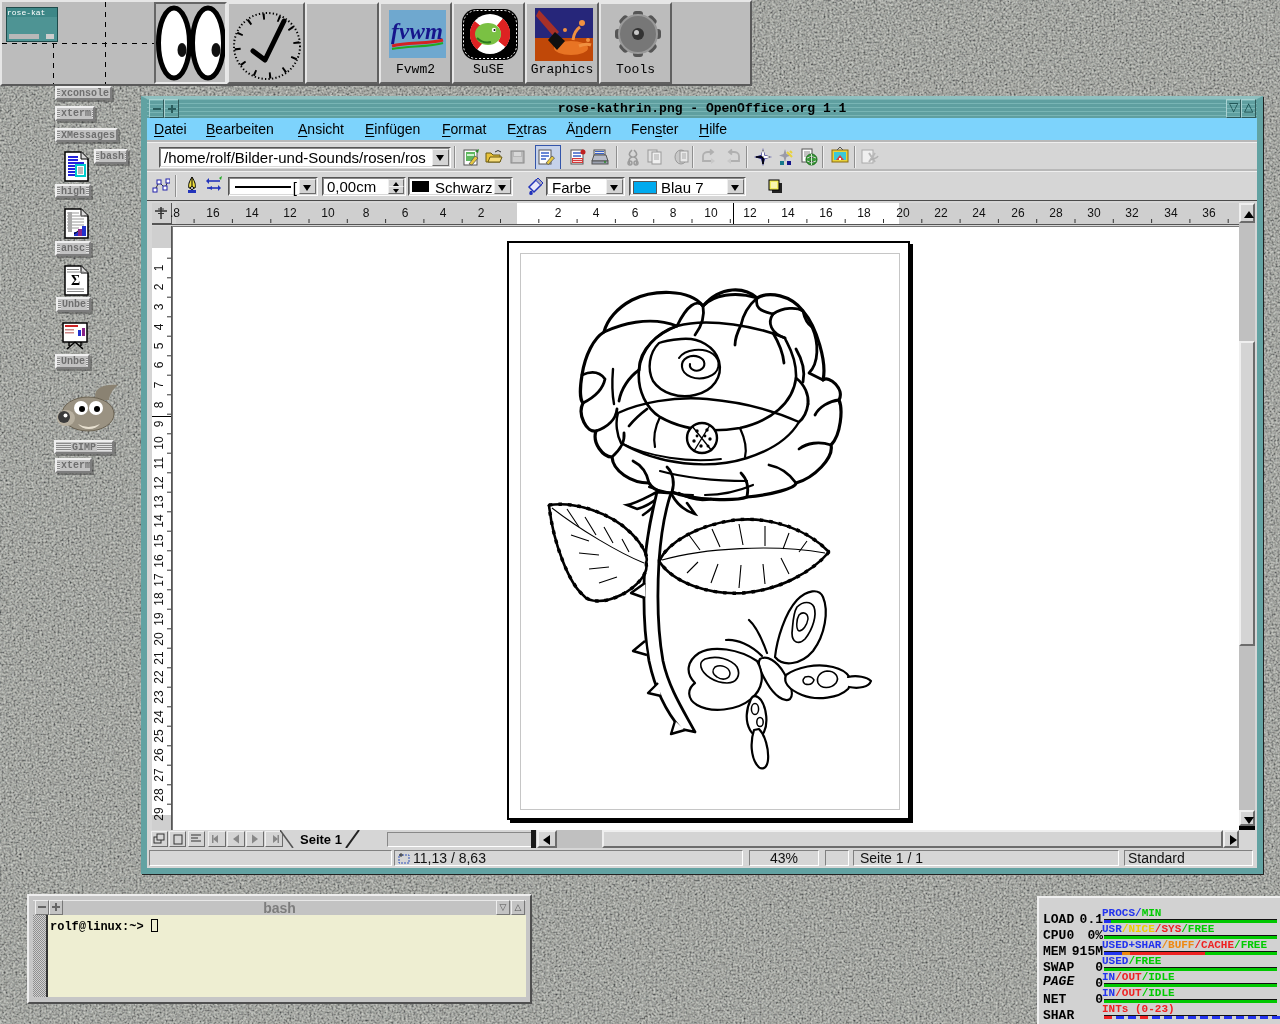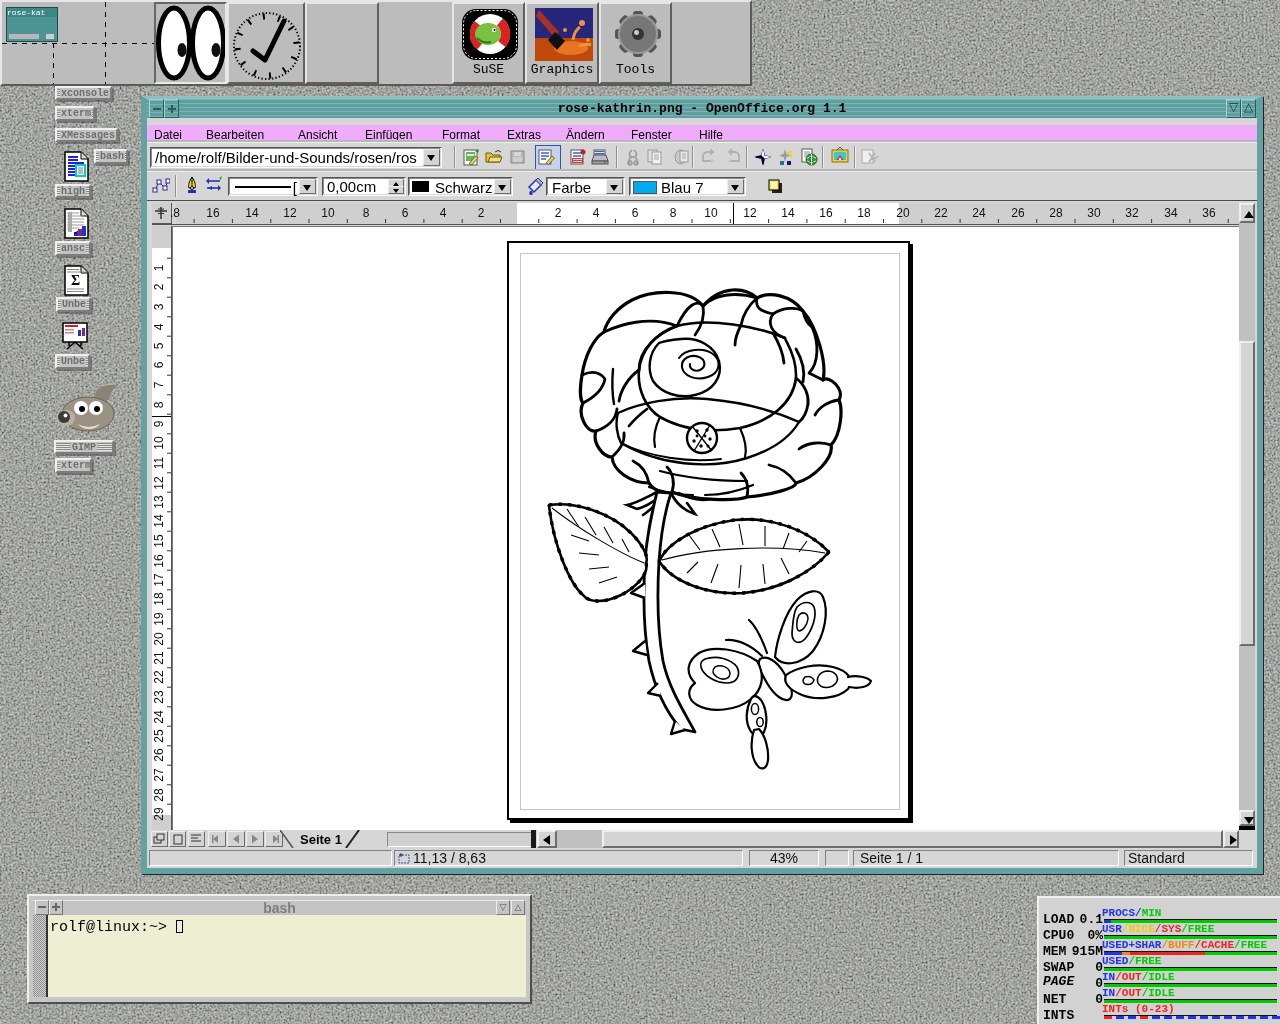--- a/index.html
+++ b/index.html
@@ -13,21 +13,21 @@
 
 .iclbl{position:absolute;background:#c2c2c2;border-top:2px solid #efefef;border-left:2px solid #efefef;border-right:2px solid #7d7d7d;border-bottom:2px solid #7d7d7d;box-shadow:2px 2px 0 rgba(60,60,60,0.45);box-sizing:border-box;display:flex;align-items:center;font-family:"Liberation Mono",monospace;font-size:10px;font-weight:bold;color:#6e6e6e;overflow:hidden;white-space:nowrap;}
 .iclbl i{flex:1 1 auto;height:8px;background:repeating-linear-gradient(180deg,#8a8a8a 0 1px,#e2e2e2 1px 2px);min-width:3px;}
 .iclbl b{font-weight:bold;padding:16px 1px;}
 
 #oo{left:141px;top:96px;width:1122px;height:778px;box-sizing:border-box;background:#62a2a2;border-top:3px solid #8fc0c0;border-left:6px solid #62a2a2;border-right:6px solid #62a2a2;border-bottom:6px solid #62a2a2;box-shadow:inset 0 -2px 0 #2e5a5a, inset -2px 0 0 #2e5a5a, 1px 1px 0 #222;}
 #oo-inner{position:absolute;left:0px;top:0px;width:1110px;height:769px;background:#d6d6d6;}
 #tbar{position:absolute;left:0;top:0;right:0;height:19px;background:#5f9fa0;background-image:repeating-linear-gradient(180deg,#79b5b5 0 1px,#5f9fa0 1px 4px);}
 #tbar .ttl{position:absolute;left:0;right:0;top:2px;text-align:center;font-family:"Liberation Mono",monospace;font-weight:bold;font-size:13px;color:#000;}
 .tbtn{position:absolute;top:0;width:15px;height:19px;background:#5f9fa0;background-image:repeating-linear-gradient(180deg,#79b5b5 0 1px,#5f9fa0 1px 4px);border-top:1px solid #a9d2d2;border-left:1px solid #a9d2d2;border-right:1px solid #2f5a5a;border-bottom:1px solid #2f5a5a;box-sizing:border-box;color:#0c3c3c;font-size:12px;text-align:center;line-height:15px;font-family:"Liberation Sans",sans-serif;}
-#menubar{position:absolute;left:0;top:26px;right:0;height:24px;background:#f0abfc;font-size:12px;color:#000;}
+#menubar{position:absolute;left:0;top:19px;right:0;height:24px;background:#7dd3fc;font-size:14px;color:#000;}
 #menubar span{position:absolute;top:3px;}
 #menubar u{text-decoration:underline;text-underline-offset:2px;}
 #funcbar{position:absolute;left:0;top:43px;right:0;height:29px;background:#d6d6d6;border-top:1px solid #efefef;box-shadow:0 -2px 0 #b8b8b8;box-sizing:border-box;}
 #objbar{position:absolute;left:0;top:72px;right:0;height:30px;background:#d6d6d6;border-top:1px solid #efefef;border-bottom:1px solid #4a4a4a;box-shadow:0 -2px 0 #b8b8b8;box-sizing:border-box;}
 .combo{position:absolute;background:#fff;border-top:1px solid #555;border-left:1px solid #555;border-right:1px solid #fdfdfd;border-bottom:1px solid #fdfdfd;box-shadow:inset -1px -1px 0 #d9d9d9, inset 1px 1px 0 #8a8a8a;box-sizing:border-box;font-size:15px;color:#000;}
 .cbtn{position:absolute;top:1px;bottom:1px;width:17px;background:#d4d4d4;border-top:1px solid #efefef;border-left:1px solid #efefef;border-right:1px solid #6c6c6c;border-bottom:1px solid #6c6c6c;box-sizing:border-box;}
 .cbtn:after{content:"";position:absolute;left:3px;top:5px;border-left:4px solid transparent;border-right:4px solid transparent;border-top:6px solid #000;}
 .tsep{position:absolute;top:3px;width:1px;height:22px;background:#8f8f8f;box-shadow:1px 0 0 #efefef;}
 .ticon{position:absolute;width:18px;height:18px;}
 
@@ -46,21 +46,21 @@
 
 #page{position:absolute;left:335px;top:15px;width:403px;height:579px;background:#fff;border:2px solid #000;box-shadow:3px 3px 0 #000;box-sizing:border-box;}
 #pagemargin{position:absolute;left:11px;top:10px;width:378px;height:555px;border:1px solid #c6c6c6;}
 
 #bash{left:27px;top:894px;width:505px;height:110px;background:#c6c6c6;border-top:2px solid #eeeeee;border-left:2px solid #eeeeee;border-right:2px solid #4f4f4f;border-bottom:2px solid #4f4f4f;box-sizing:border-box;}
 #bash-title{position:absolute;left:4px;top:4px;right:4px;height:14px;background:#c3c3c3;border-top:1px solid #e8e8e8;border-bottom:1px solid #9a9a9a;}
 #bash-title .t{position:absolute;left:0;right:0;top:-1px;text-align:center;font-weight:bold;font-size:14px;color:#7d7d7d;}
 .bbtn{position:absolute;top:-1px;width:14px;height:15px;background:#c3c3c3;border-top:1px solid #eee;border-left:1px solid #eee;border-right:1px solid #777;border-bottom:1px solid #777;box-sizing:border-box;color:#555;font-size:10px;line-height:13px;text-align:center;}
 #bash-body{position:absolute;left:4px;top:19px;right:4px;bottom:5px;background:#eeeed2;}
 #bash-sb{position:absolute;left:0;top:0;width:13px;bottom:0;background:repeating-conic-gradient(#cfcfcf 0 25%,#8f8f8f 0 50%) 0 0/2px 2px;border-right:2px solid #333;}
-#bash-text{position:absolute;left:17px;top:4px;font-family:"Liberation Mono",monospace;font-size:15px;font-weight:normal;color:#000;}
+#bash-text{position:absolute;left:17px;top:4px;font-family:"Liberation Mono",monospace;font-size:12px;font-weight:bold;color:#000;}
 
 #mon{left:1037px;top:896px;width:243px;height:128px;background:#d2d2d2;border-top:2px solid #f0f0f0;border-left:2px solid #f0f0f0;box-sizing:border-box;}
 .mlab{position:absolute;font-family:"Liberation Mono",monospace;font-size:13px;font-weight:bold;color:#000;white-space:pre;}
 .mhdr{position:absolute;font-family:"Liberation Mono",monospace;font-size:11px;font-weight:bold;white-space:nowrap;letter-spacing:0px;}
 .mbar{position:absolute;left:65px;width:173px;height:3px;background:#00c800;border-top:1px solid #111;}
 </style></head>
 <body>
 
 <svg class="abs" style="left:0;top:0;z-index:0" width="1280" height="1024">
 <rect width="1280" height="1024" fill="#c3c5bf"></rect>
@@ -117,20 +117,30 @@
 <g stroke="#000" fill="none">
 <circle cx="38" cy="42" r="33" stroke-dasharray="1.3 2.2" stroke-width="2"></circle>
 <circle cx="38" cy="42" r="29.5" stroke-dasharray="2 13.4" stroke-width="6" stroke-dashoffset="4"></circle>
 <path d="M24 47 L36 56 L55 17" stroke-width="5" stroke-linejoin="round" stroke-linecap="round"></path>
 </g>
 </svg>
 </div>
 
 <div class="pbtn" style="left:303px;width:74px;"></div>
 
+<div class="pbtn" style="left:377px;width:73px;">
+  <div class="abs" style="left:8px;top:6px;width:57px;height:48px;background:#6fa8cf;">
+    <svg width="57" height="48">
+          <text x="2" y="29" font-family="Liberation Serif,serif" font-style="italic" font-weight="bold" font-size="23" textLength="52" fill="#16168c">fvwm</text>
+    <path d="M3 36 C18 32 40 34 54 30" stroke="#d42222" stroke-width="3" fill="none"></path>
+    <path d="M3 39 C20 36 42 37 54 33" stroke="#22aa22" stroke-width="2" fill="none"></path>
+        </svg>
+  </div>
+  <div class="lbl">Fvwm2</div>
+</div>
 
 <div class="pbtn" style="left:450px;width:73px;">
   <svg class="abs" style="left:7px;top:4px;" width="58" height="53">
     <rect x="1" y="1" width="56" height="51" rx="14" fill="#000"></rect>
     <rect x="2.5" y="2.5" width="53" height="48" rx="13" fill="none" stroke="#fff" stroke-width="1" stroke-dasharray="2 2"></rect>
     <circle cx="29" cy="26" r="20" fill="#fff"></circle>
     <g transform="rotate(40 29 26)">
       <path d="M29 6 A20 20 0 0 1 49 26 L40 26 A11 11 0 0 0 29 15 Z" fill="#d22"></path>
       <path d="M29 46 A20 20 0 0 1 9 26 L18 26 A11 11 0 0 0 29 37 Z" fill="#d22"></path>
       <path d="M9 26 A20 20 0 0 1 29 6 L29 15 A11 11 0 0 0 18 26 Z" fill="#d22" transform="rotate(90 29 26)"></path>
@@ -308,21 +318,21 @@
       <span style="left:59px;text-align:right;"><u>B</u>earbeiten</span>
       <span style="left:151px;"><u>A</u>nsicht</span>
       <span style="left:218px;"><u>E</u>infügen</span>
       <span style="left:295px;"><u>F</u>ormat</span>
       <span style="left:360px;">E<u>x</u>tras</span>
       <span style="left:419px;">Ä<u>n</u>dern</span>
       <span style="left:484px;">Fen<u>s</u>ter</span>
       <span style="left:552px;"><u>H</u>ilfe</span>
     </div>
     <div id="funcbar">
-<div class="combo" style="left:3px;top:4px;width:292px;height:21px;">
+<div class="combo" style="left:12px;top:4px;width:292px;height:21px;">
           <span style="position:absolute;left:4px;top:1px;">/home/rolf/Bilder-und-Sounds/rosen/ros</span>
           <div class="cbtn" style="right:1px;"></div>
         </div>
 <div class="tsep" style="left:307px;"></div>
 <svg class="ticon" style="left:316px;top:5px;">
           <rect x="1" y="2" width="13" height="15" fill="#fff" stroke="#555"></rect>
           <rect x="3" y="4" width="9" height="9" fill="#5fb85f"></rect>
           <rect x="4" y="6" width="7" height="2" fill="#d0f0d0"></rect>
           <path d="M6 16 L12 8 L15 10 L9 17 Z" fill="#e8c840" stroke="#555" stroke-width="0.8"></path>
           <path d="M12 3 l4 -2 -1 4 z" fill="#2a8a2a"></path>
@@ -797,21 +807,21 @@
 <div class="mhdr" style="left:63px;top:41px;"><span style="color:#2233ee">USED+SHAR</span><span style="color:#ee8811">/</span><span style="color:#ee8811">BUFF</span><span style="color:#ee2222">/</span><span style="color:#ee2222">CACHE</span><span style="color:#00cc00">/</span><span style="color:#00cc00">FREE</span></div>
 <div class="mlab" style="left:4px;top:62px;">SWAP</div>
 <div class="mlab" style="left:24px;top:62px;width:40px;text-align:right;">0</div>
 <div class="mhdr" style="left:63px;top:57px;border-radius:6px;"><span style="color:#2233ee">USED</span><span style="color:#00cc00">/</span><span style="color:#00cc00">FREE</span></div>
 <div class="mlab" style="left:4px;top:76px;font-style:italic;">PAGE</div>
 <div class="mlab" style="left:24px;top:78px;width:40px;text-align:right;">0</div>
 <div class="mhdr" style="left:63px;top:73px;"><span style="color:#2233ee">IN</span><span style="color:#ee2222">/</span><span style="color:#ee2222">OUT</span><span style="color:#00cc00">/</span><span style="color:#00cc00">IDLE</span></div>
 <div class="mlab" style="left:4px;top:94px;">NET</div>
 <div class="mlab" style="left:24px;top:94px;width:40px;text-align:right;">0</div>
 <div class="mhdr" style="left:63px;top:89px;"><span style="color:#2233ee">IN</span><span style="color:#ee2222">/</span><span style="color:#ee2222">OUT</span><span style="color:#00cc00">/</span><span style="color:#00cc00">IDLE</span></div>
-<div class="mlab" style="left:4px;top:110px;">INTS</div>
+<div class="mlab" style="left:4px;top:110px;">SHAR</div>
 <div class="mhdr" style="left:63px;top:105px;"><span style="color:#ee2222">INTs (0-23)</span></div>
 <div class="mbar" style="top:21px;">
       <div class="abs" style="left:0;top:0;width:7px;height:3px;background:#2233ee;"></div>
     </div>
 <div class="mbar" style="top:37px;"></div>
 <div class="mbar" style="top:53px;background:none;border-top:1px solid #111;">
       <div class="abs" style="left:0;top:0;width:18px;height:3px;background:#2233ee;"></div>
       <div class="abs" style="left:18px;top:0;width:8px;height:3px;background:#ee8811;"></div>
       <div class="abs" style="left:26px;top:0;width:75px;height:3px;background:#ee2222;"></div>
       <div class="abs" style="left:101px;top:0;width:72px;height:3px;background:#00cc00;"></div>

